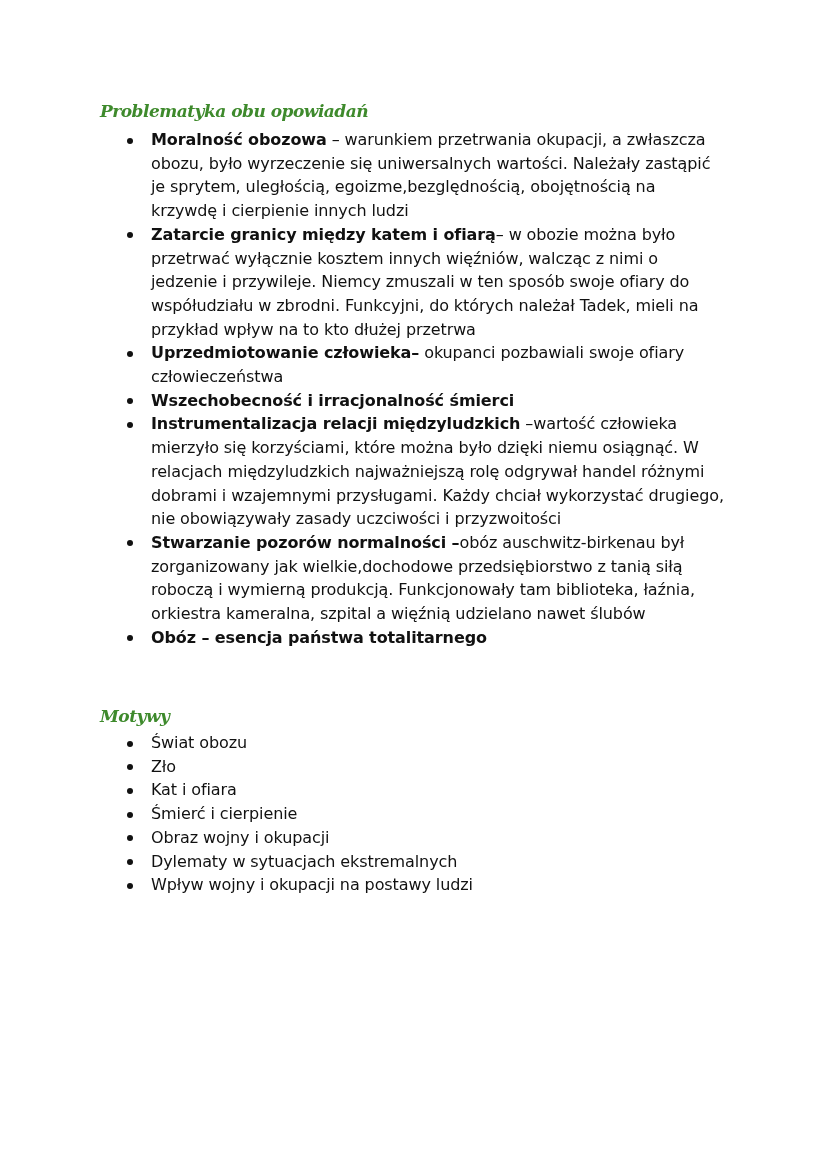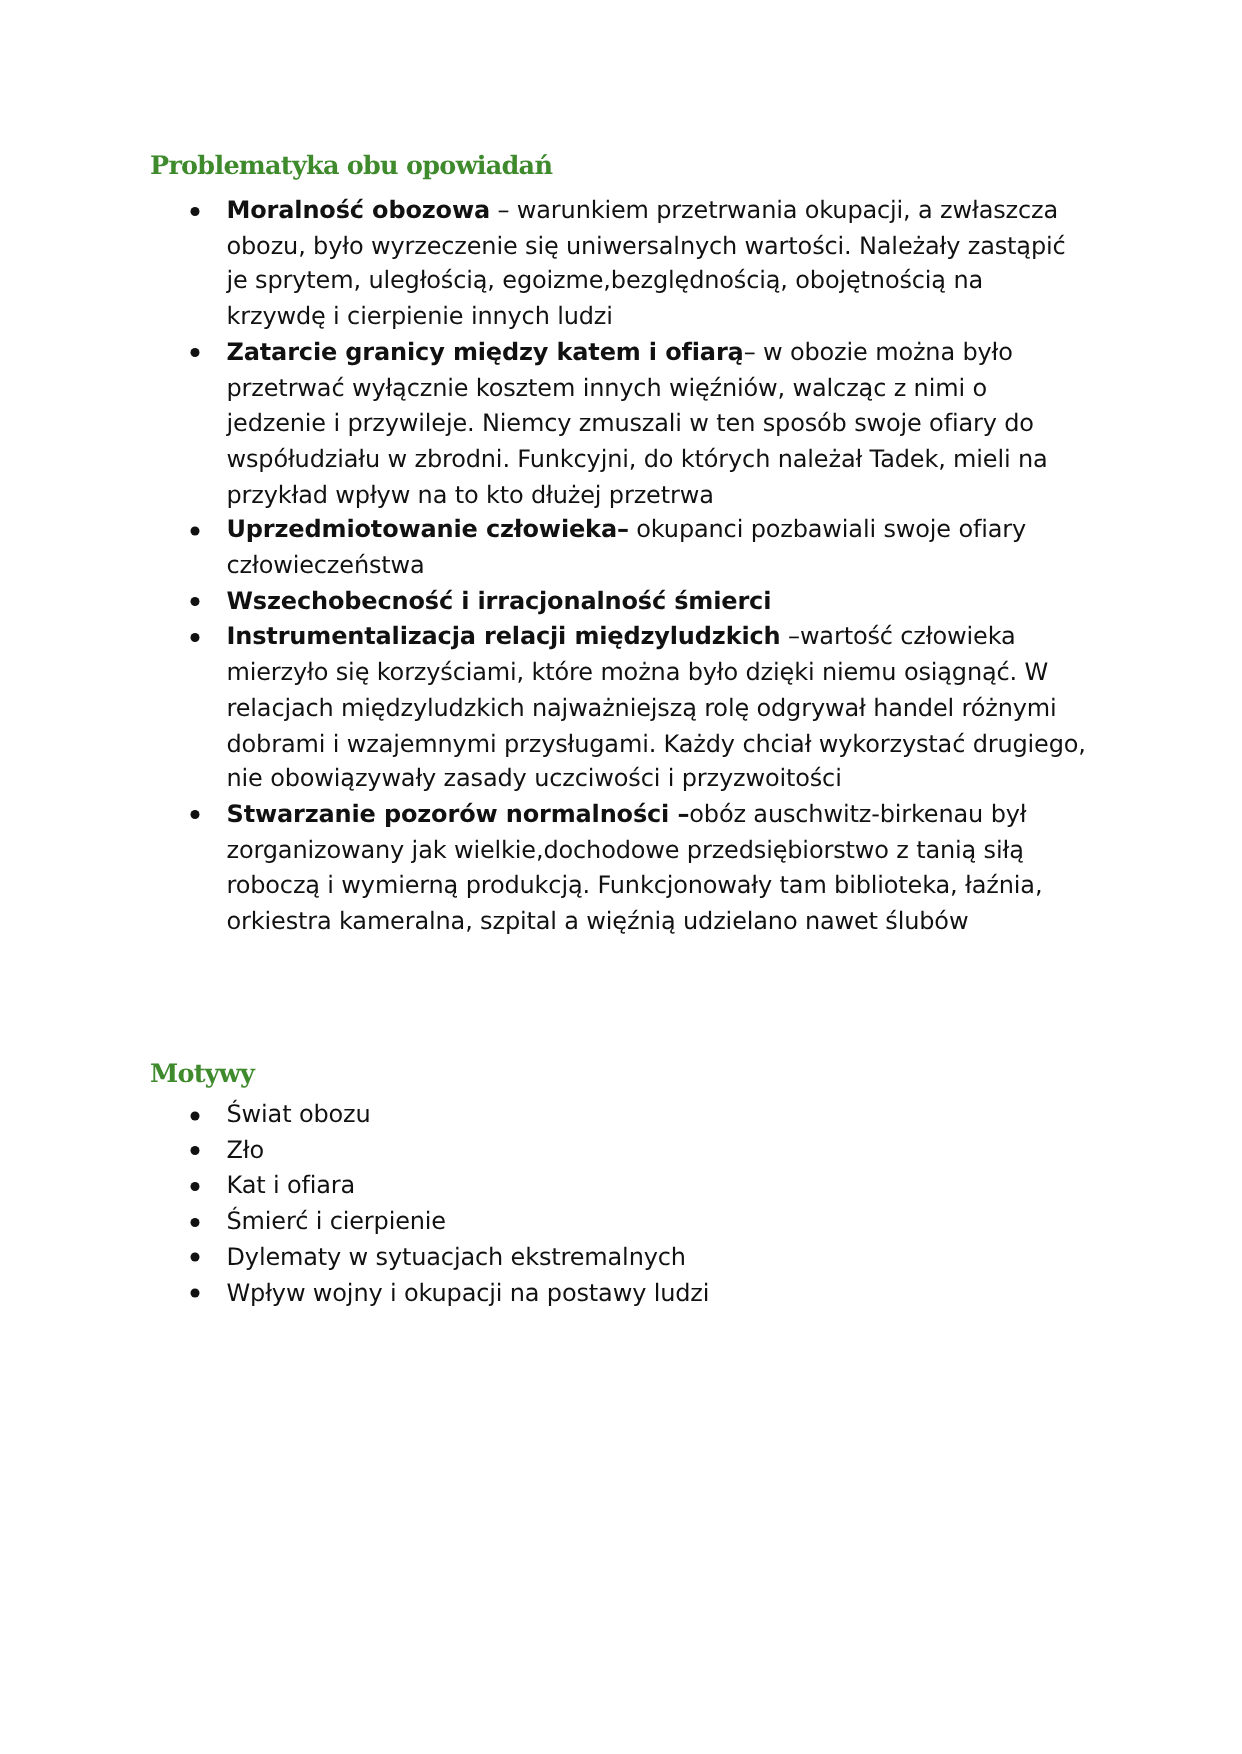--- a/index.html
+++ b/index.html
@@ -19,20 +19,21 @@
       position: absolute;
       left: 0;
       top: 0;
       width: 828px;
       height: 1169px;
     }
     .heading {
       position: absolute;
       left: 100px;
       font-family: "DejaVu Serif", serif;
+      font-style: italic;
       font-weight: bold;
       font-size: 17px;
       color: #3e8a2c;
       letter-spacing: -0.5px;
       margin: 0;
     }
     .h-problem { top: 101px; }
     .h-motywy { top: 706px; }
     ul.list {
       position: absolute;
@@ -89,20 +90,24 @@
       <b>Wszechobecność i irracjonalność śmierci</b><span></span>
     </li>
     <li>
       <span class="bullet"></span>
       <b>Instrumentalizacja relacji międzyludzkich</b><span> –wartość człowieka mierzyło się korzyściami, które można było dzięki niemu osiągnąć. W relacjach międzyludzkich najważniejszą rolę odgrywał handel różnymi dobrami i wzajemnymi przysługami. Każdy chciał wykorzystać drugiego, nie obowiązywały zasady uczciwości i przyzwoitości</span>
     </li>
     <li>
       <span class="bullet"></span>
       <b>Stwarzanie pozorów normalności –</b><span>obóz auschwitz-birkenau był zorganizowany jak wielkie,dochodowe przedsiębiorstwo z tanią siłą roboczą i wymierną produkcją. Funkcjonowały tam biblioteka, łaźnia, orkiestra kameralna, szpital a więźnią udzielano nawet ślubów</span>
     </li>
+    <li>
+      <span class="bullet"></span>
+      <b>Obóz – esencja państwa totalitarnego</b><span></span>
+    </li>
   </ul>
 
   <h2 class="heading h-motywy">Motywy</h2>
 
   <ul class="list motifs">
     <li>
       <span class="bullet"></span>
       <span>Świat obozu</span>
     </li>
     <li>
@@ -112,20 +117,24 @@
     <li>
       <span class="bullet"></span>
       <span>Kat i ofiara</span>
     </li>
     <li>
       <span class="bullet"></span>
       <span>Śmierć i cierpienie</span>
     </li>
     <li>
       <span class="bullet"></span>
+      <span>Obraz wojny i okupacji</span>
+    </li>
+    <li>
+      <span class="bullet"></span>
       <span>Dylematy w sytuacjach ekstremalnych</span>
     </li>
     <li>
       <span class="bullet"></span>
       <span>Wpływ wojny i okupacji na postawy ludzi</span>
     </li>
   </ul>
 
 </div>
 

